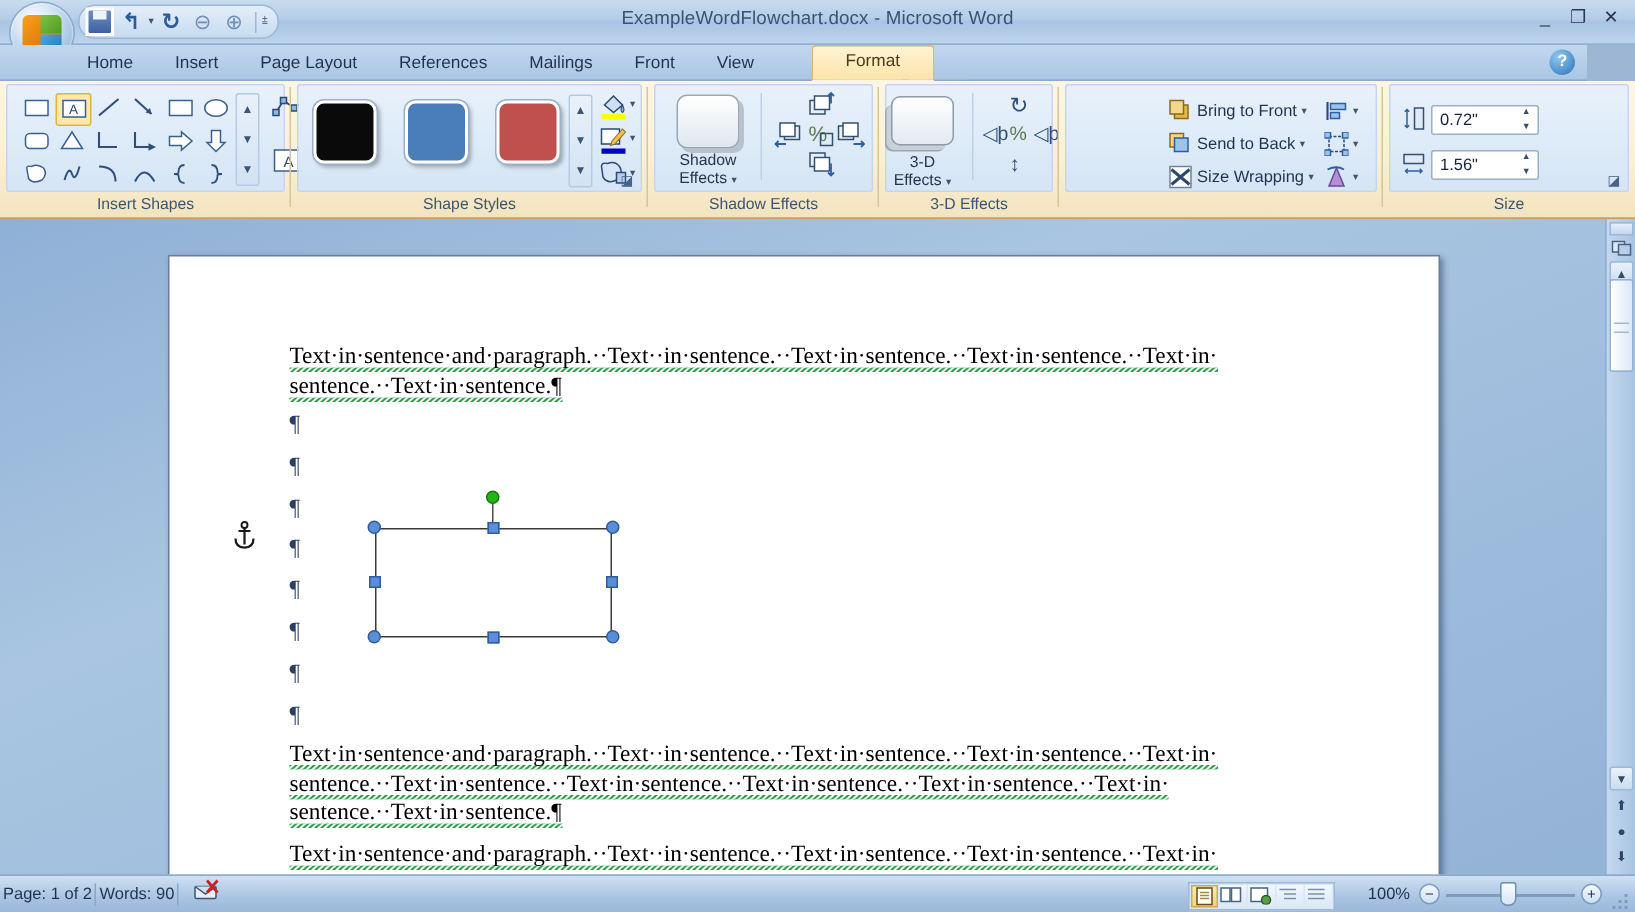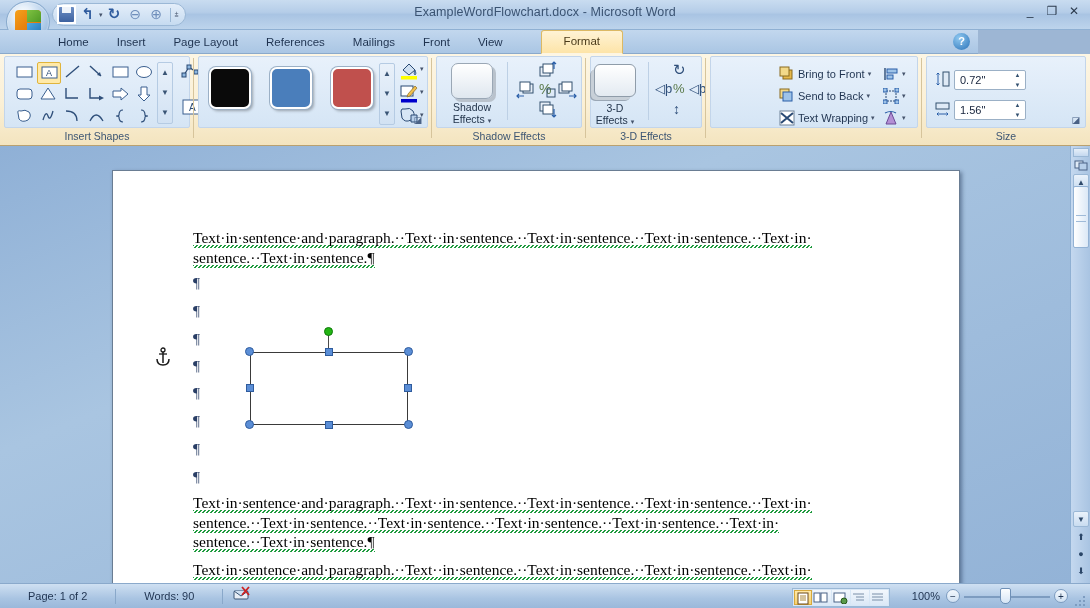--- a/index.html
+++ b/index.html
@@ -69,21 +69,21 @@
     border:1px solid #d9b45d; border-bottom:none;
     border-radius:3px 3px 0 0;
     font-size:11.5px; color:#4a3a1a; text-align:center; line-height:19px;margin-top:36px;
   }
   .wbtns { position:absolute; right:6px; top:4px; display:flex; gap:2px; }
   .wbtn { width:20px; height:15px; position:relative; }
   .wbtn span { position:absolute; left:0; right:0; text-align:center; font-size:12px; color:#2b3a4d; line-height:15px;}
 
   
   .tabstrip {
-    position:absolute; left:0; top:30px; width:978px; height:24px;
+    position:absolute; left:0; top:30px; width:1058px; height:24px;
     background: linear-gradient(to bottom,#c2d7ee,#aac6e4);
     border-bottom:1px solid #8aa9cb;
   }
   .tabs { position:absolute; left:44px; top:0; display:flex; height:24px; align-items:flex-end; }
   .tab {
     padding:2px 14px 4px; font-size:11.5px; color:#1f3350; line-height:16px; cursor:default;
   }
   .tab.ctx {
     background: linear-gradient(to bottom,#fff3d5,#fde4a8);
     border:1px solid #dcb964; border-bottom:1px solid #fdf5e2;
@@ -210,21 +210,21 @@
       background:linear-gradient(to bottom,#e6eff9,#c4d8ef); border:1px solid #9bb8d6;}
   .vs-objbtn { position:absolute; left:2px; width:16px; height:16px; font-size:9px;
       color:#2b4668; text-align:center; line-height:16px; }
 
   
   .status {
     position:absolute; left:0; bottom:0; width:1090px; height:25px;
     background: linear-gradient(to bottom,#cfe0f2,#a9c4e2 60%,#9ab8da);
     border-top:1px solid #8aa9cb; display:flex; align-items:center;
   }
-  .st-item { font-size:11px; color:#1f3350; padding:0 28px; line-height:25px; }
+  .st-item { font-size:11px; color:#1f3350; padding:0 2px; line-height:25px; }
   .st-sep { width:1px; height:15px; background:#89a8ca; }
   .viewbtns { position:absolute; right:200px; top:4px; display:flex; gap:1px;
      background:#d8e7f6; border:1px solid #9bb8d6; padding:1px; }
   .vb { width:18px; height:15px; position:relative; background:linear-gradient(to bottom,#f2f7fd,#dbe8f6); }
   .vb.active { background:linear-gradient(to bottom,#ffe9a8,#f7d271); border:1px solid #d7a93c; }
   .zoomlbl { position:absolute; right:150px; top:0; font-size:11px; color:#1f3350; line-height:25px; }
   .zslider { position:absolute; right:22px; top:0; width:122px; height:25px; }
   .zs-line { position:absolute; left:18px; right:18px; top:12px; height:2px; background:#7d9cc0; }
   .zs-btn { position:absolute; top:5px; width:14px; height:14px; border-radius:50%;
      background:linear-gradient(to bottom,#f3f8fd,#cfe0f2); border:1px solid #7d9cc0;
@@ -441,20 +441,21 @@
         </div>
         <div style="position:absolute; left:200px; top:50px;">
           <svg width="20" height="18">
               <path d="M2 4 Q2 1 6 2 Q11 0 14 4 Q17 9 12 13 Q6 16 3 11 Z" fill="#d7e6f5" stroke="#2a4a74"></path>
               <path d="M12 8 L18 8 L18 15 L12 15 Z" fill="#b7cfea" stroke="#2a4a74"></path>
             </svg>
           <span class="caret" style="position:absolute; left:21px; top:4px;">▾</span>
         </div>
         <div class="dlauncher">◪</div>
       </div>
+      <div class="rlabel">Shape Styles</div>
     </div>
     <div class="gsep" style="left:431px;"></div>
 
     <div class="rgroup" style="left:436px; width:146px;">
       <div class="rbody">
         <div class="bigbtn" style="left:4px; top:6px;">
           <div class="glyph">
               <div class="shadowpreview"></div>
             </div>
           <div class="cap">Shadow</div>
@@ -532,21 +533,21 @@
                   <rect x="4" y="4" width="9" height="9" fill="#9ec3e8" stroke="#2a5fa8"></rect>
                 </svg></span>
             <span>Send to Back</span>
             <span class="caret">▾</span>
           </div>
           <div class="arrangerow">
             <span class="sq"><svg width="16" height="16">
                   <rect x="1" y="1" width="14" height="14" fill="#fff" stroke="#6f8298"></rect>
                   <path d="M2 3 L14 13 M14 3 L2 13" stroke="#2a4a74" stroke-width="2"></path>
                 </svg></span>
-            <span>Text Wrapping</span>
+            <span>Size Wrapping</span>
             <span class="caret">▾</span>
           </div>
         </div>
 
         <div style="position:absolute; left:172px; top:6px;">
           <div class="arrangerow">
             <span class="sq"><svg width="16" height="16">
                   <line x1="2" y1="2" x2="2" y2="14" stroke="#2a4a74" stroke-width="1.4"></line>
                   <rect x="4" y="3" width="10" height="4" fill="#9ec3e8" stroke="#2a5fa8"></rect>
                   <rect x="4" y="9" width="6" height="4" fill="#9ec3e8" stroke="#2a5fa8"></rect>

